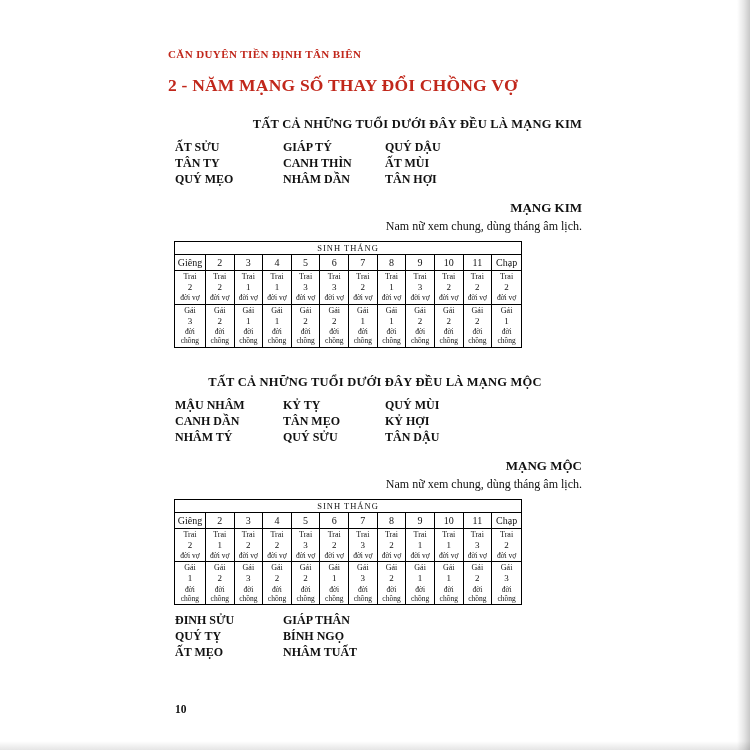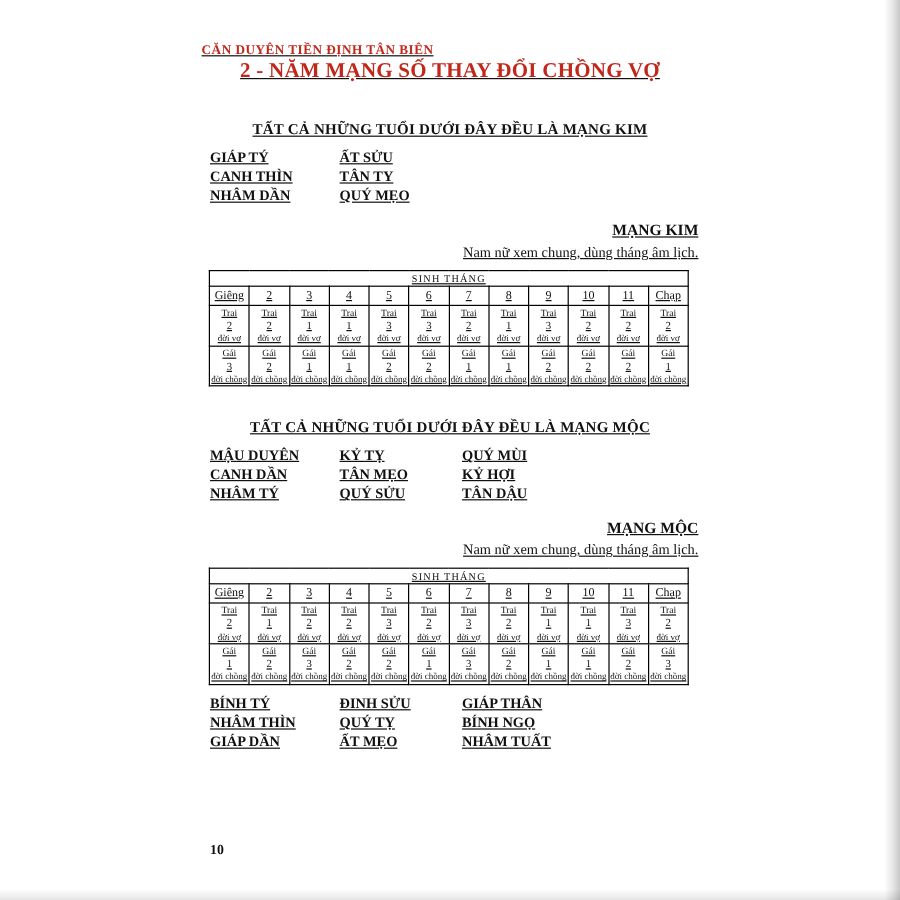--- a/index.html
+++ b/index.html
@@ -7,42 +7,42 @@
     width:750px;height:750px;background:#ffffff;
     font-family:"Liberation Serif","DejaVu Serif",serif;
     color:#111;
     position:relative;overflow:hidden;
   }
   .sheet{position:absolute;inset:0;background:#ffffff;}
   .edge-right{position:absolute;top:0;right:0;width:13px;height:100%;
     background:linear-gradient(to right, rgba(0,0,0,0) 0%, rgba(0,0,0,0.10) 55%, rgba(0,0,0,0.22) 100%);}
   .edge-bottom{position:absolute;left:0;bottom:0;width:100%;height:9px;
     background:linear-gradient(to bottom, rgba(0,0,0,0) 0%, rgba(0,0,0,0.10) 100%);}
-  .content{position:absolute;left:168px;top:36px;width:414px;text-decoration:underline;}
+  .content{position:absolute;left:168px;top:48px;width:414px;}
 
   .running-header{color:#c1271b;font-weight:bold;font-size:11px;letter-spacing:0.4px;}
-  .doc-title{color:#c1271b;font-weight:bold;font-size:17.5px;text-align:center;letter-spacing:0.2px;}
+  .doc-title{color:#c1271b;font-weight:bold;font-size:17.5px;text-align:left;margin-top:15px;letter-spacing:0.2px;}
 
   .section{margin-top:0;}
   .section-heading{font-weight:bold;font-size:12.5px;text-align:center;letter-spacing:0.2px;}
-  .s1 .section-heading{margin-top:32px;}
+  .s1 .section-heading{margin-top:21px;text-align:right;}
   .s2 .section-heading{margin-top:27px;}
   .s3 .section-heading{margin-top:34px;}
 
   .name-grid{display:grid;margin-top:7px;padding-left:7px;}
   .grid-a{grid-template-columns:108px 102px 124px auto;}
   .grid-b{grid-template-columns:108px 102px 108px auto;}
   .name-col{display:block;}
   .name-item{font-weight:bold;font-size:12px;line-height:16px;white-space:nowrap;}
 
   .table-title{font-weight:bold;font-size:13px;text-align:right;margin-top:13px;}
   .table-note{font-size:12px;text-align:right;margin-top:3px;}
 
   .tbl-wrap{margin-top:7px;padding-left:6px;}
-  table.month-table{width:400px;border-collapse:collapse;border:1.5px solid #000;table-layout:auto;}
+  table.month-table{width:348px;border-collapse:collapse;border:1.5px solid #000;table-layout:auto;}
   table.month-table td{border:1px solid #000;text-align:center;vertical-align:middle;padding:1px 1px;}
   td.tbl-corner{font-size:8.5px;letter-spacing:1px;padding:2px 0;}
   td.tbl-month{font-size:10px;padding:2px 0;height:13px;}
   td.tbl-cell{font-size:7.5px;padding:2px 0;}
   td.tbl-cell div{line-height:1.25;}
   td.tbl-cell .lbl{font-size:8px;text-align:center;}
   td.tbl-cell .num{font-size:9px;}
   td.tbl-cell .sfx{font-size:7.5px;}
 
   .page-number{position:absolute;left:175px;top:703px;font-weight:bold;font-size:11.5px;}
@@ -54,28 +54,33 @@
   <div class="content">
 
     <div class="running-header">CĂN DUYÊN TIỀN ĐỊNH TÂN BIÊN</div>
 
     <div class="doc-title">2 - NĂM MẠNG SỐ THAY ĐỔI CHỒNG VỢ</div>
 
     <div class="section s1">
       <div class="section-heading">TẤT CẢ NHỮNG TUỔI DƯỚI ĐÂY ĐỀU LÀ MẠNG KIM</div>
       <div class="name-grid grid-a">
           <div class="name-col">
+            <div class="name-item">ẤT SỬU</div>
+            <div class="name-item">TÂN TY</div>
+            <div class="name-item">QUÝ MẸO</div>
+          </div>
+          <div class="name-col">
             <div class="name-item">GIÁP TÝ</div>
             <div class="name-item">CANH THÌN</div>
             <div class="name-item">NHÂM DẦN</div>
           </div>
           <div class="name-col">
-            <div class="name-item">ẤT SỬU</div>
-            <div class="name-item">TÂN TY</div>
-            <div class="name-item">QUÝ MẸO</div>
+            <div class="name-item">QUÝ DẬU</div>
+            <div class="name-item">ẤT MÙI</div>
+            <div class="name-item">TÂN HỢI</div>
           </div>
         </div>
       <div class="table-title">MẠNG KIM</div>
       <div class="table-note">Nam nữ xem chung, dùng tháng âm lịch.</div>
       <div class="tbl-wrap">
           <table class="month-table">
             <tbody>
               <tr>
                 <td colspan="12" class="tbl-corner">SINH THÁNG</td>
               </tr>
@@ -219,21 +224,21 @@
               </tr>
             </tbody>
           </table>
         </div>
     </div>
 
     <div class="section s2">
       <div class="section-heading">TẤT CẢ NHỮNG TUỔI DƯỚI ĐÂY ĐỀU LÀ MẠNG MỘC</div>
       <div class="name-grid grid-a">
           <div class="name-col">
-            <div class="name-item">MẬU DUYÊN</div>
+            <div class="name-item">MẬU NHÂM</div>
             <div class="name-item">CANH DẦN</div>
             <div class="name-item">NHÂM TÝ</div>
           </div>
           <div class="name-col">
             <div class="name-item">KỶ TỴ</div>
             <div class="name-item">TÂN MẸO</div>
             <div class="name-item">QUÝ SỬU</div>
           </div>
           <div class="name-col">
             <div class="name-item">QUÝ MÙI</div>
@@ -388,25 +393,20 @@
                 </td>
               </tr>
             </tbody>
           </table>
         </div>
     </div>
 
     <div class="section s3">
       <div class="name-grid grid-b">
           <div class="name-col">
-            <div class="name-item">BÍNH TÝ</div>
-            <div class="name-item">NHÂM THÌN</div>
-            <div class="name-item">GIÁP DẦN</div>
-          </div>
-          <div class="name-col">
             <div class="name-item">ĐINH SỬU</div>
             <div class="name-item">QUÝ TỴ</div>
             <div class="name-item">ẤT MẸO</div>
           </div>
           <div class="name-col">
             <div class="name-item">GIÁP THÂN</div>
             <div class="name-item">BÍNH NGỌ</div>
             <div class="name-item">NHÂM TUẤT</div>
           </div>
         </div>

